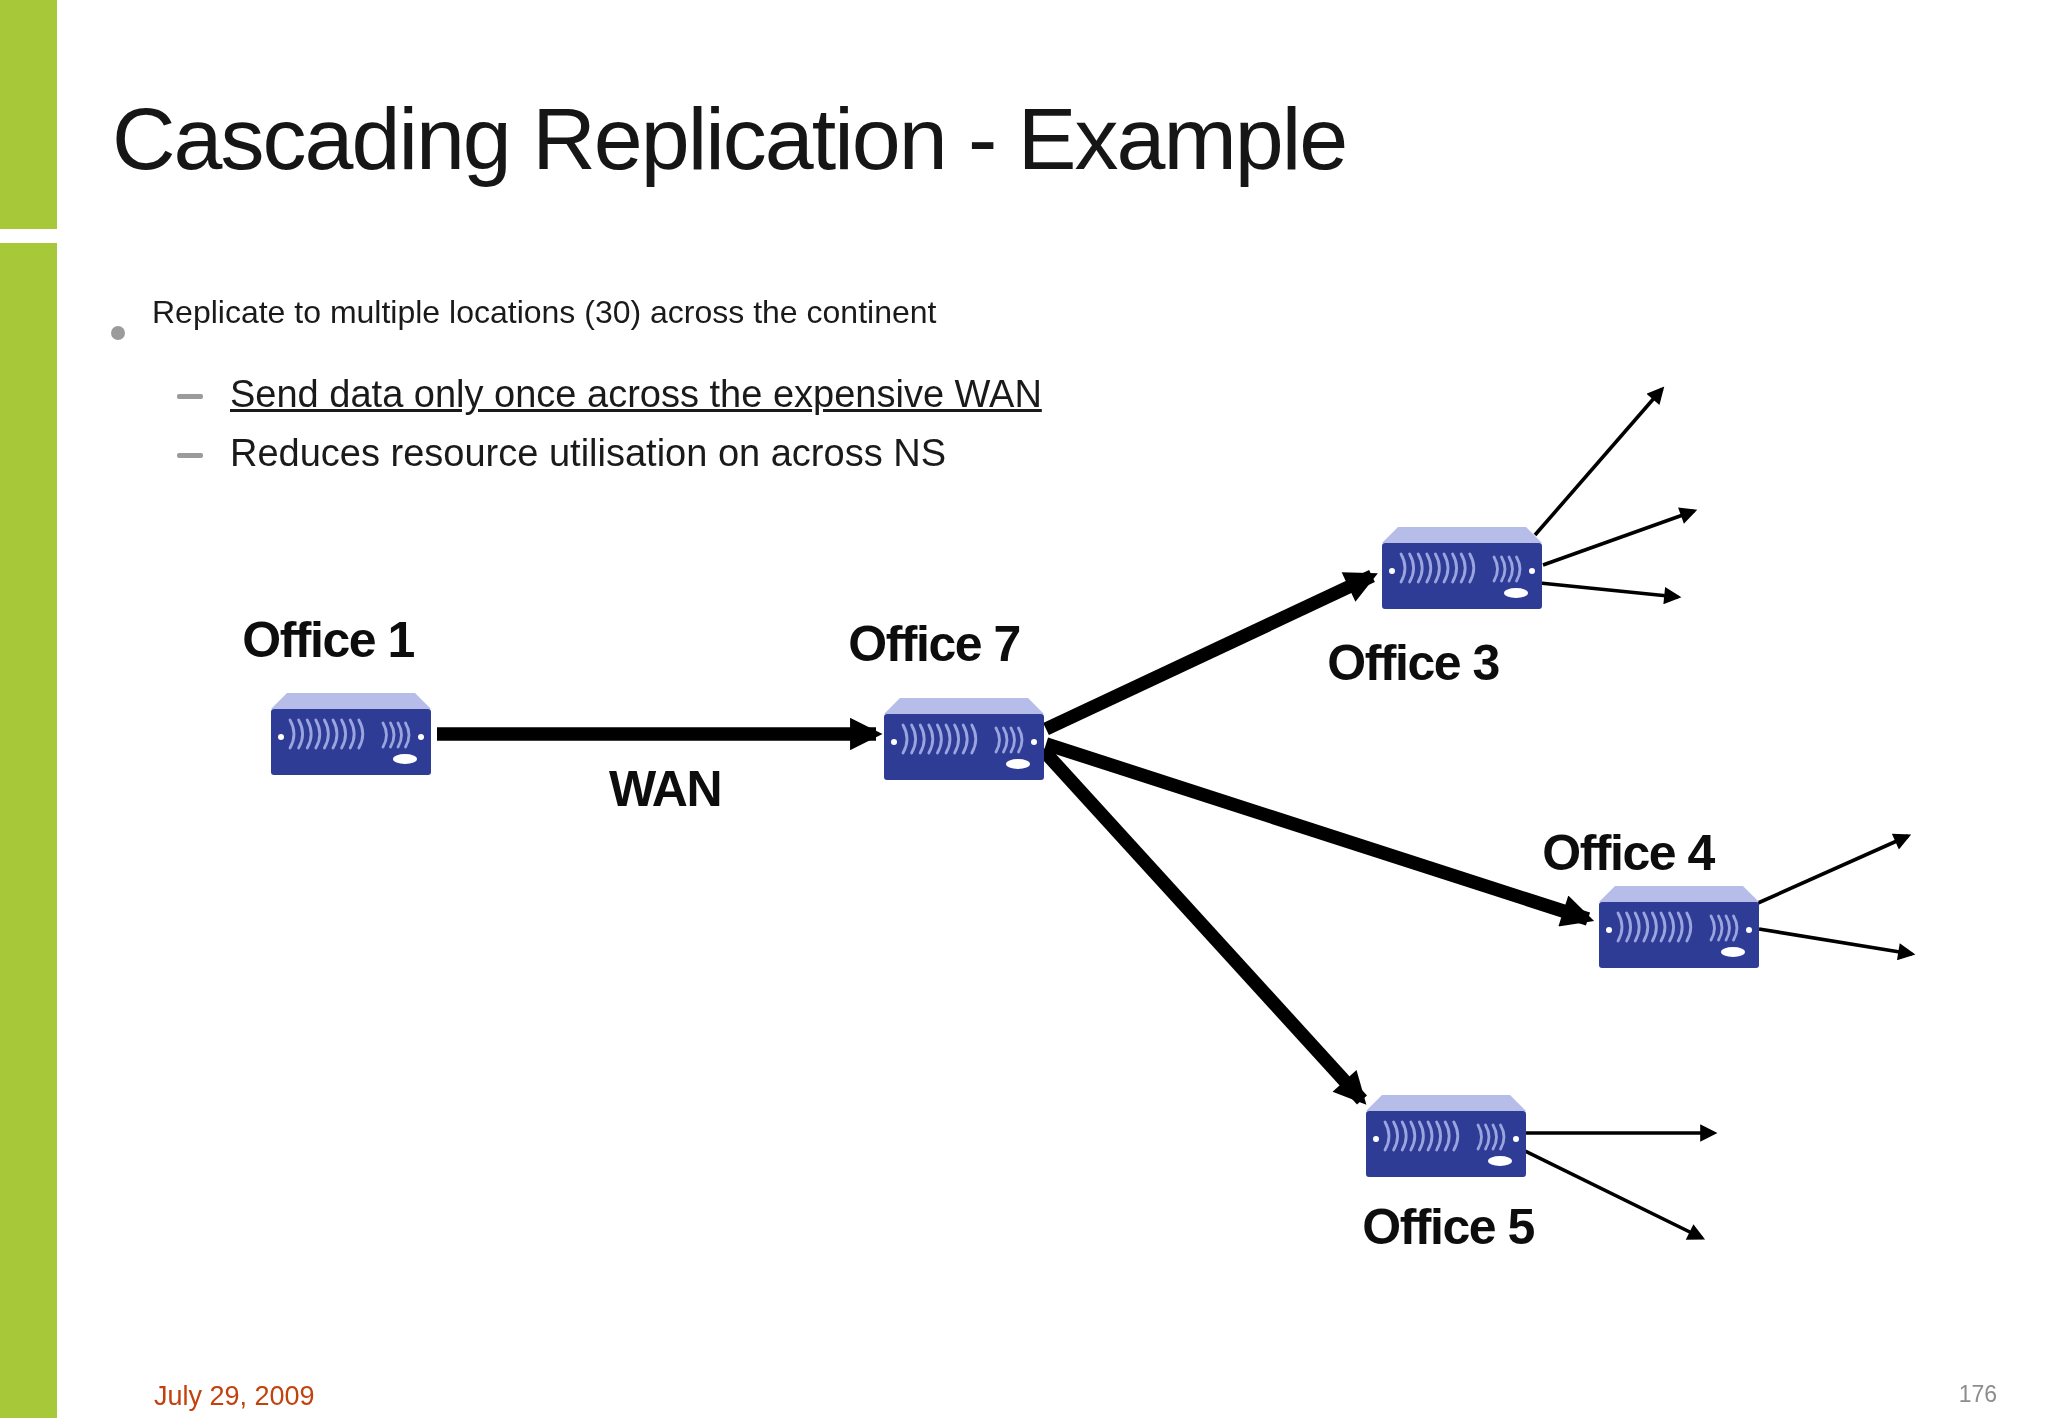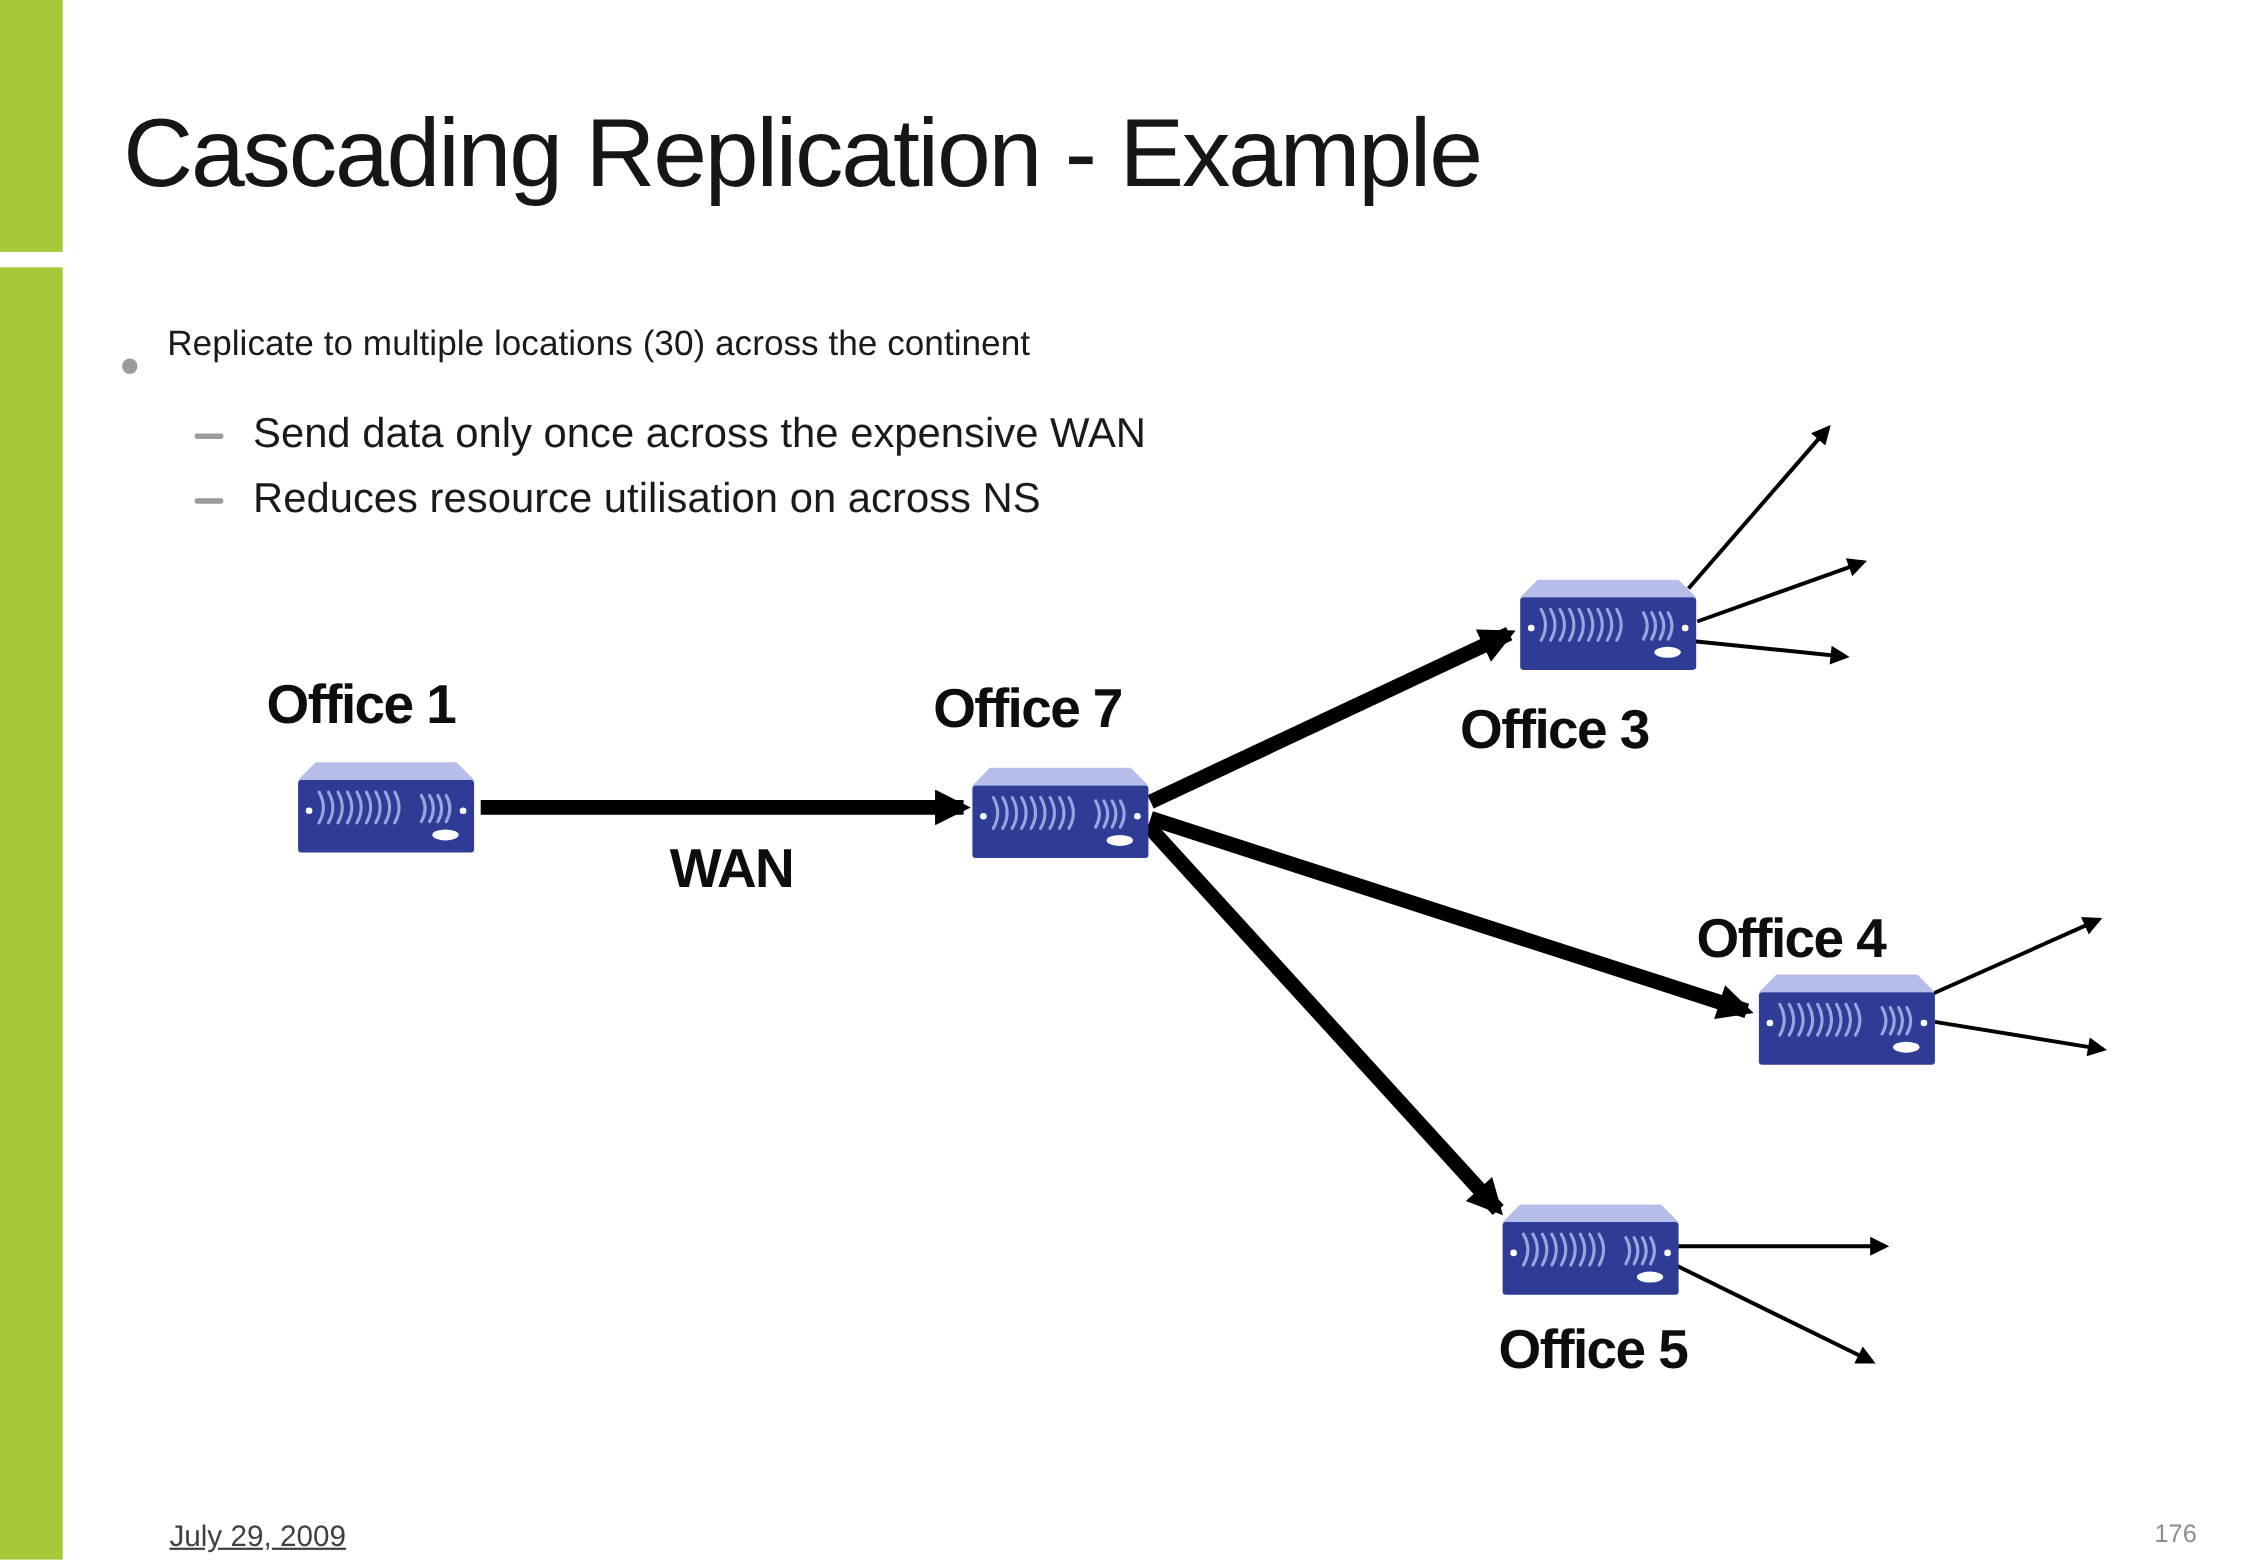--- a/index.html
+++ b/index.html
@@ -17,35 +17,35 @@
     left:112px;top:88px;font-size:88px;letter-spacing:-2px;color:#161616;
     font-weight:400;white-space:nowrap;text-align:right;
   }
   
   .bullet-dot{left:111px;top:326px;width:14px;height:14px;border-radius:50%;background:#9b9b9b;}
   .bullet-text{left:152px;top:294px;font-size:32px;color:#1a1a1a;white-space:nowrap;}
   .sub-dash{left:177px;width:26px;height:5px;background:#9b9b9b;border-radius:2px;}
   .sub-dash-1{top:394px;}
   .sub-dash-2{top:453px;}
   .sub-text{left:230px;font-size:38px;color:#1a1a1a;white-space:nowrap;}
-  .sub-text-1{top:373px;}
+  .sub-text-1{top:373px;text-decoration:underline;}
   .sub-text-2{top:432px;}
   
   .office-label{
     transform:translateX(-50%);font-weight:700;font-size:50px;letter-spacing:-1.5px;
     color:#0d0d0d;white-space:nowrap;
   }
   .lbl-o1{left:328px;top:611px;}
   .lbl-o2{left:934px;top:615px;}
   .lbl-o3{left:1413px;top:634px;}
   .lbl-o4{left:1628px;top:824px;}
   .lbl-o5{left:1448px;top:1198px;}
   .lbl-wan{left:665px;top:760px;}
   
-  .footer-date{left:154px;top:1381px;font-size:27px;color:#404040;white-space:nowrap;text-decoration:underline;}
+  .footer-date{left:154px;top:1381px;font-size:27px;color:#c2410c;white-space:nowrap;}
   .footer-page{right:51px;top:1381px;font-size:23px;color:#8d8d8d;}
   svg.diagram{left:0;top:0;}
 </style>
 </head>
 <body>
 
 <div class="abs bar bar-top"></div>
 <div class="abs bar bar-main"></div>
 
 <div class="abs title">Cascading Replication - Example</div>

